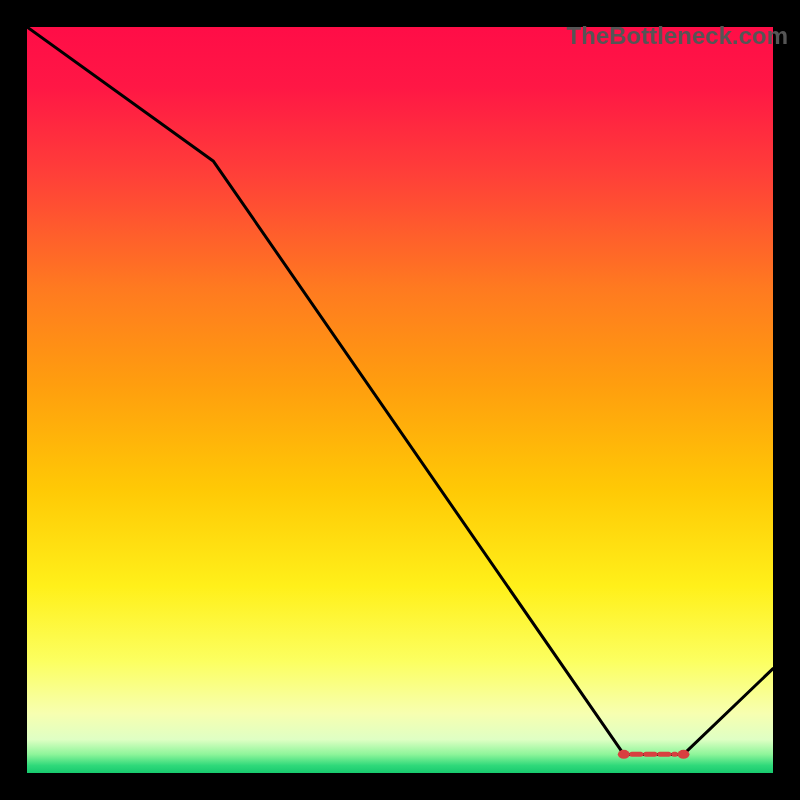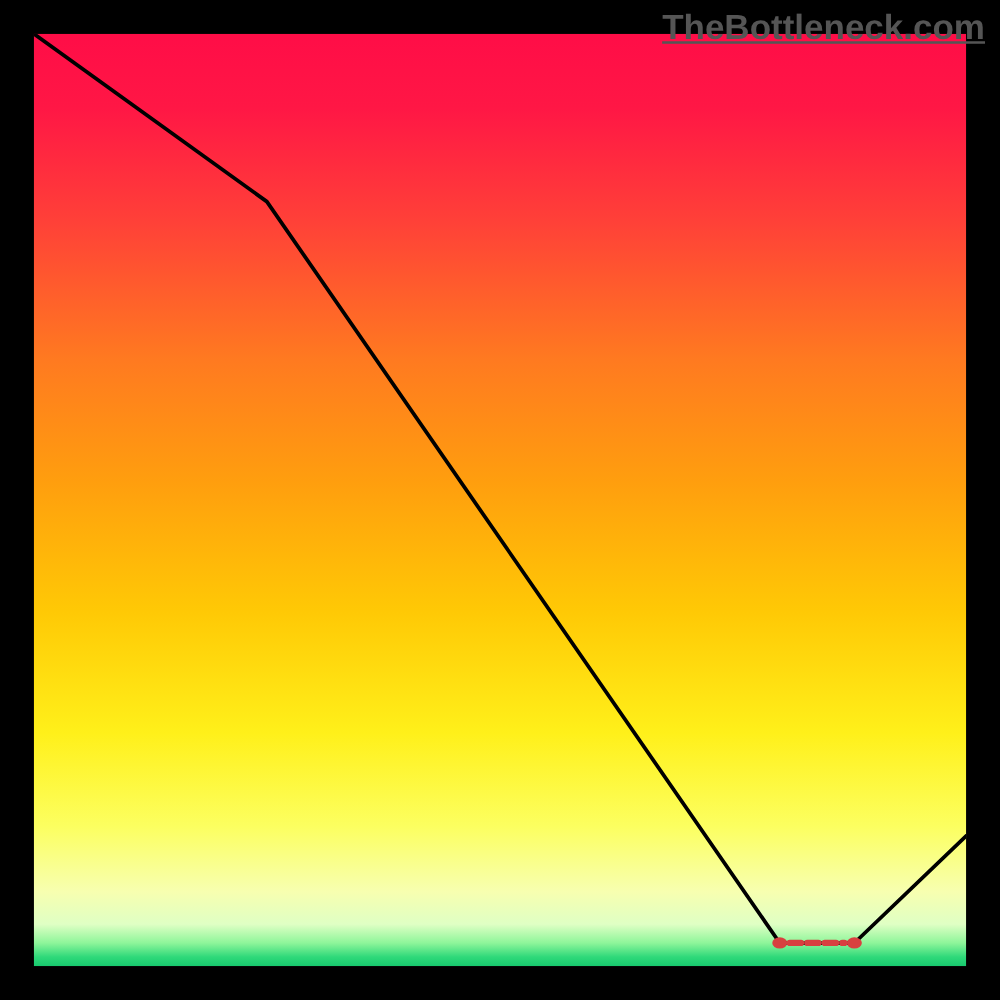--- a/index.html
+++ b/index.html
@@ -11,27 +11,26 @@
     font-family: Arial, sans-serif;
     overflow: hidden;
   }
   .container {
     position: relative;
     width: 800px;
     height: 800px;
   }
   .watermark {
     position: absolute;
-    top: 6px;
+    top: 22px;
     right: 12px;
     color: #555;
-    font-size: 28px;
+    font-size: 24px;
     font-weight: bold;
     z-index: 10;
-    text-decoration: underline;
   }
   .plot-frame {
     position: absolute;
     left: 27px;
     top: 27px;
     width: 746px;
     height: 746px;
     background: #000;
   }
   svg {

